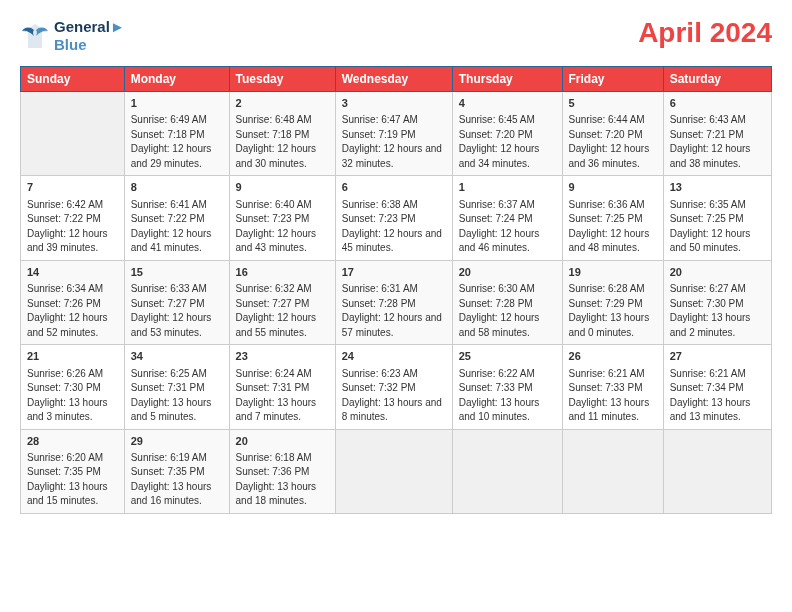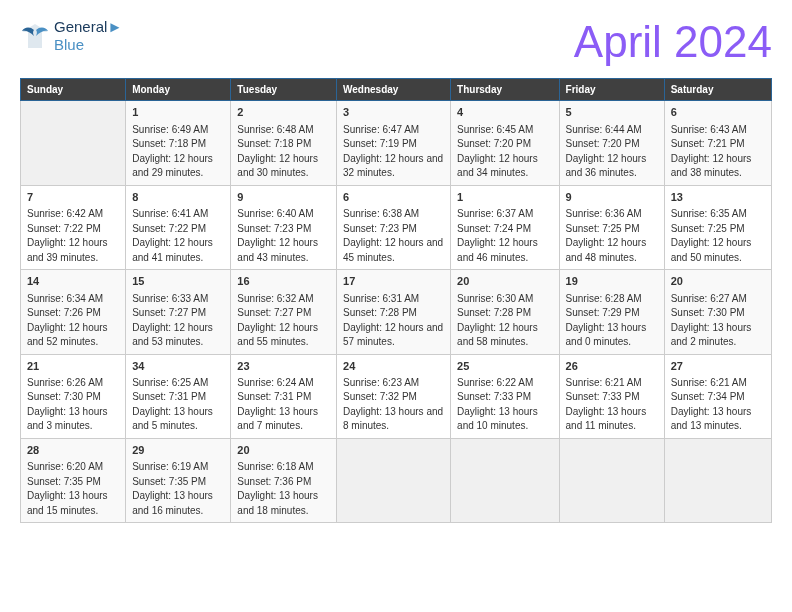--- a/index.html
+++ b/index.html
@@ -20,56 +20,56 @@
       align-items: flex-start;
       margin-bottom: 12px;
     }
     .logo {
       display: flex;
       align-items: center;
       gap: 4px;
     }
     .logo-text {
       font-size: 15px;
-      font-weight: normal;
+      font-weight: bold;
       color: #1a3a5c;
       line-height: 1.2;
     }
     .logo-text span {
       color: #4a90c4;
     }
     .logo-bird {
       width: 30px;
       height: 28px;
     }
     .title-block {
       text-align: right;
     }
     .main-title {
-      font-size: 44px;
-      font-weight: normal;
-      color: #8b5cf6;
+      font-size: 28px;
+      font-weight: bold;
+      color: #ef4444;
       line-height: 1.1;
     }
     .subtitle {
       font-size: 14px;
       color: #333;
       font-weight: normal;
     }
     table {
       width: 100%;
       border-collapse: collapse;
       font-size: 10.5px;
     }
     thead tr th {
-      background-color: #404040;
+      background-color: #ef4444;
       color: #fff;
       padding: 5px 6px;
       text-align: left;
-      font-size: 10px;
+      font-size: 12px;
       font-weight: bold;
       border: 1px solid #2a6496;
     }
     tbody tr td {
       border: 1px solid #ccc;
       padding: 4px 6px;
       vertical-align: top;
       color: #333;
       font-size: 10px;
       line-height: 1.4;

